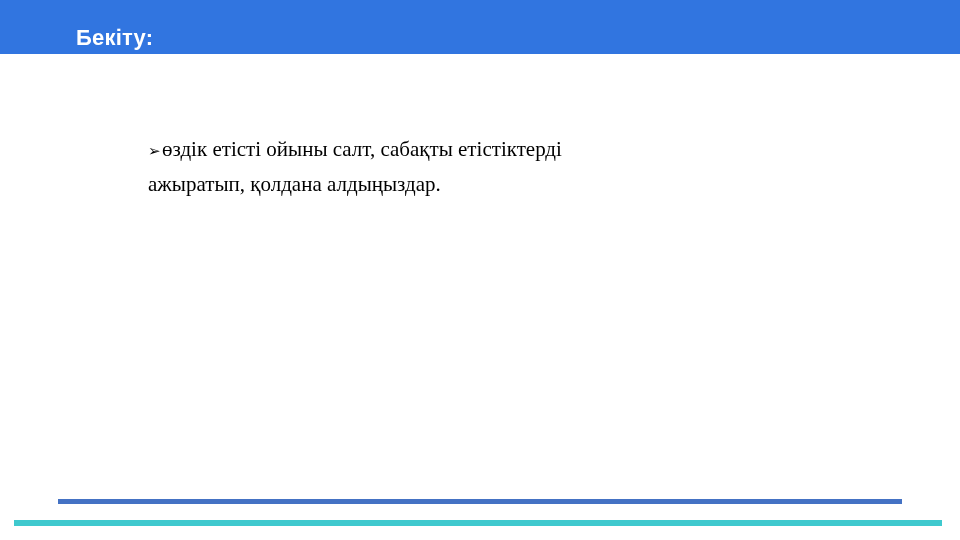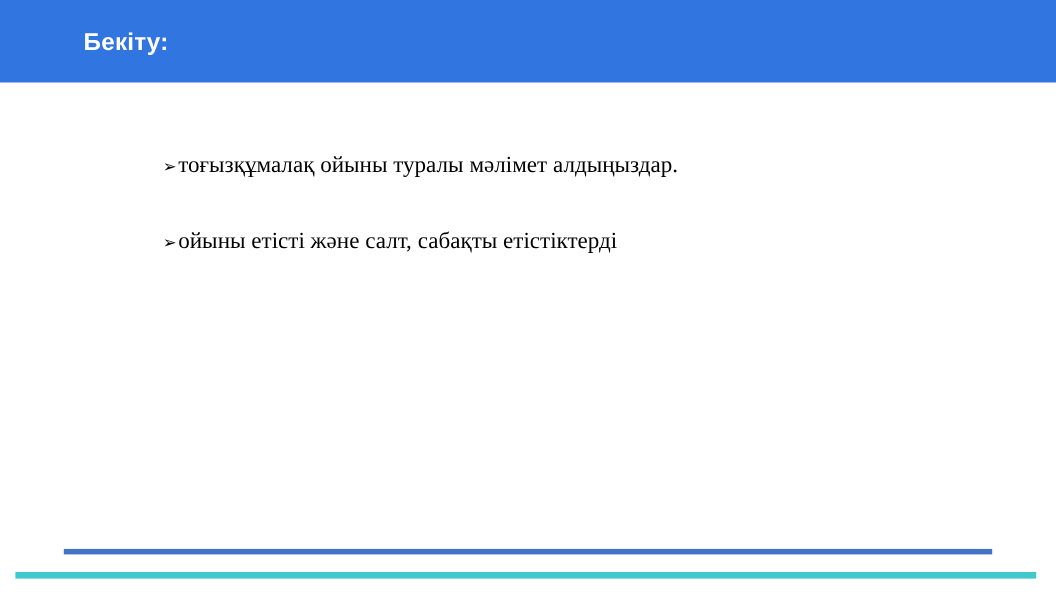--- a/index.html
+++ b/index.html
@@ -22,21 +22,21 @@
     background: #ffffff;
     overflow: hidden;
   }
 
   
   .header-banner {
     position: absolute;
     left: 0;
     top: 0;
     width: 960px;
-    height: 75px;
+    height: 54px;
     background: #3175e0;
   }
   .header-title {
     position: absolute;
     left: 76px;
     top: 25px;
     font-family: "Liberation Sans", sans-serif;
     font-size: 22px;
     font-weight: bold;
     color: #ffffff;
@@ -115,27 +115,25 @@
 <body>
 
 <div class="slide">
 
   <div class="header-banner">
     <div class="header-title">Бекіту:</div>
   </div>
 
   <div class="content-body">
 
-    <div class="bullet-item">
-      <span class="bullet-marker">➢</span><span class="bullet-text">тоғызқұмалақ ойыны туралы мәлімет алдыңыздар.</span>
-    </div>
 
 
     <div class="bullet-item">
-      <span class="bullet-marker">➢</span><span class="bullet-text">ойыны етісті және салт, сабақты етістіктерді</span>
+      <span class="bullet-marker">➢</span><span class="bullet-text">өздік етісті ойыны салт, сабақты етістіктерді</span>
+      <span class="bullet-text-wrap">ажыратып, қолдана алдыңыздар.</span>
     </div>
 
   </div>
 
   <div class="deco-bar-blue"></div>
   <div class="deco-bar-teal"></div>
 
 </div>
 
 </body></html>

